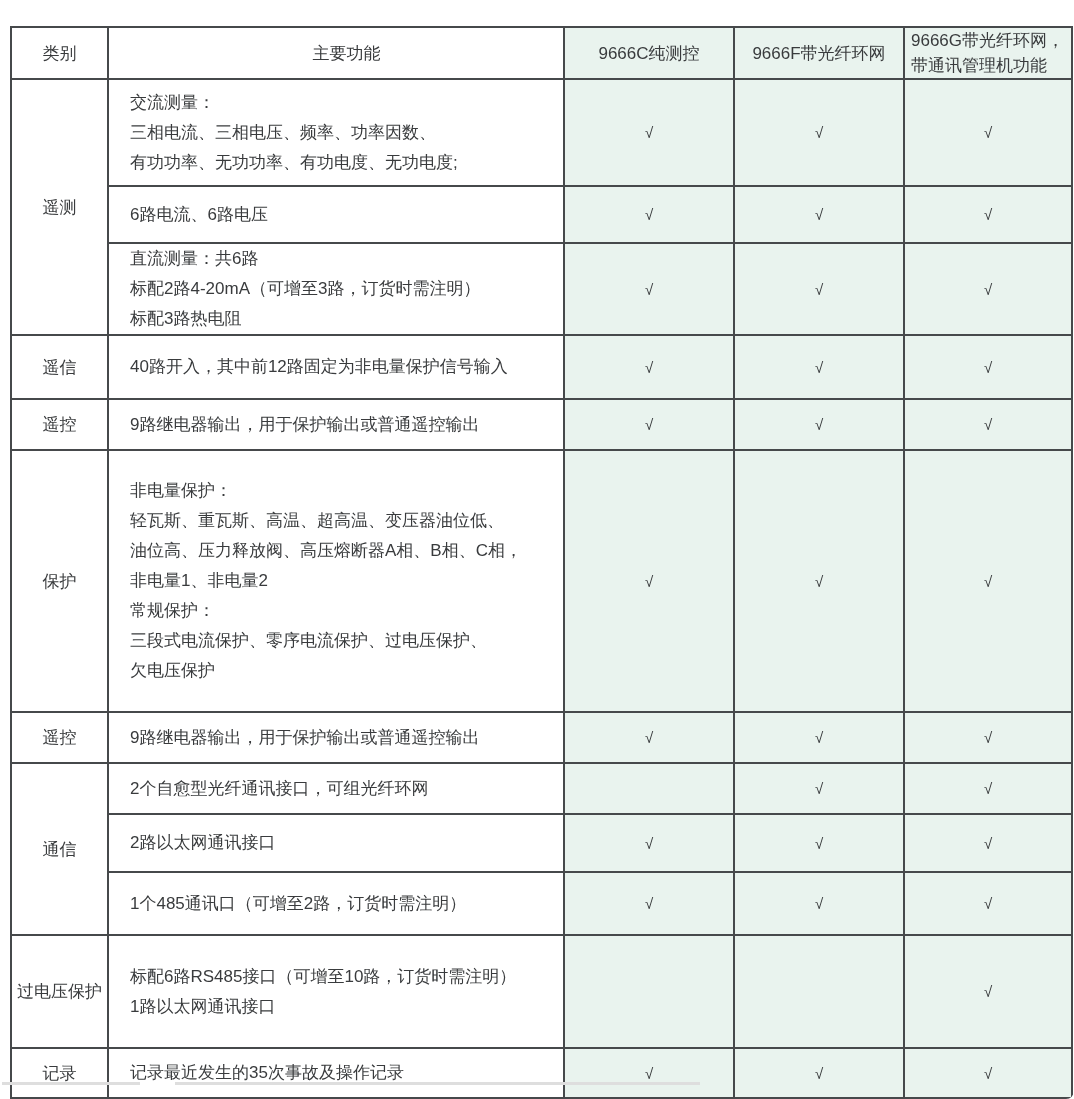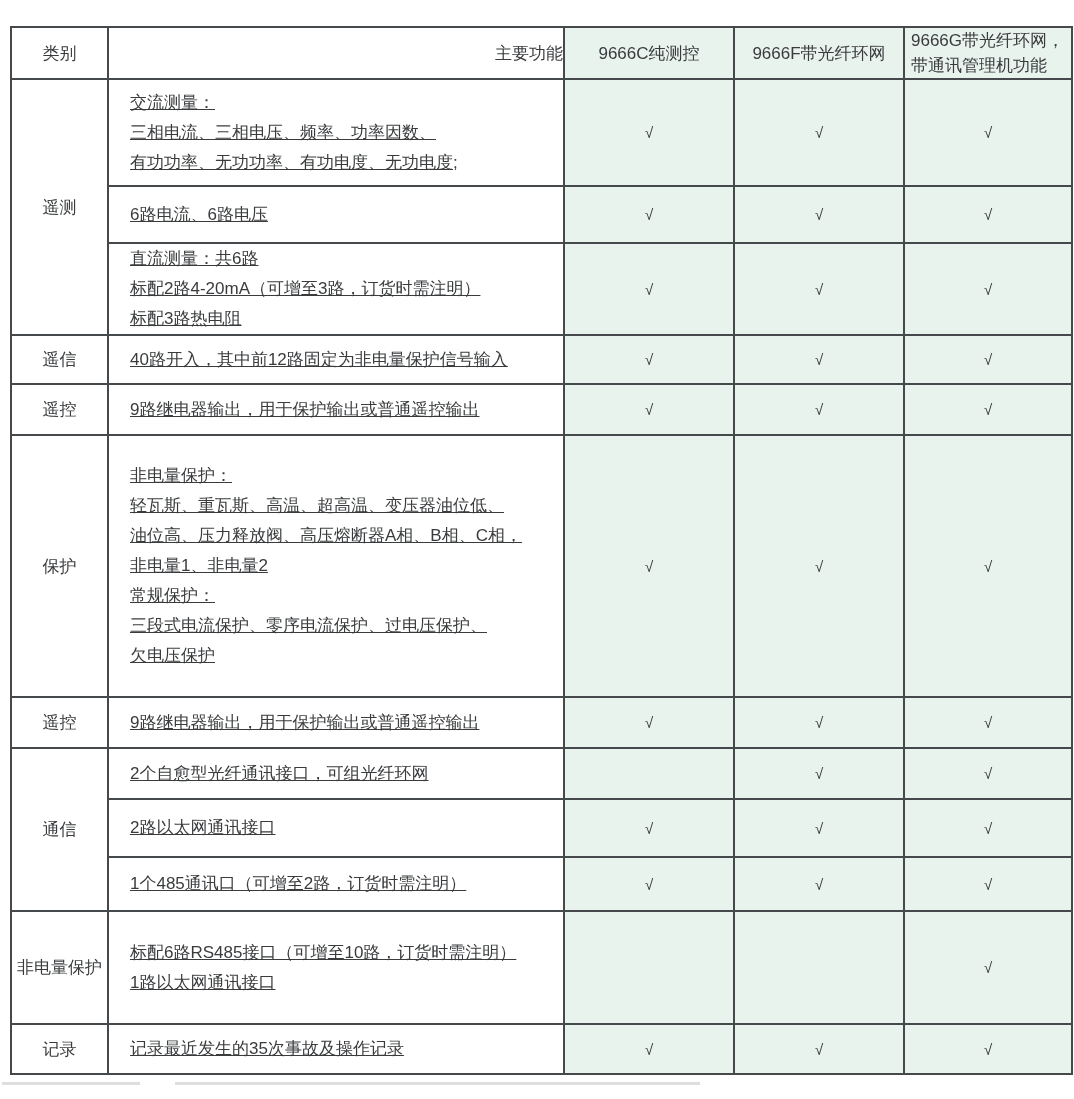--- a/index.html
+++ b/index.html
@@ -35,25 +35,25 @@
   .spec-table th, .spec-table td {
     border: 2px solid var(--border);
     font-size: 17px;
     font-weight: 400;
     vertical-align: middle;
     color: var(--text);
     padding: 0;
   }
   .spec-table thead tr { height: 49px; }
   th.hd-center { text-align: center; }
-  th.hd-left   { text-align: right; padding-left: 21px; }
+  th.hd-left   { text-align: center; padding-left: 21px; }
   th.hd-wrap   { text-align: left; padding-left: 6px; padding-right: 2px; line-height: 25px; }
   .green-bg    { background: var(--green); }
   td.cat-cell  { text-align: center; background: #ffffff; }
-  td.feat-cell { text-align: left; padding: 0 8px 0 21px; line-height: 30px; background: #ffffff; text-decoration: underline; }
+  td.feat-cell { text-align: left; padding: 0 8px 0 21px; line-height: 30px; background: #ffffff; }
   td.chk-cell  { text-align: center; font-size: 15px; }
   .feat-line   { white-space: nowrap; }
   .shadow-line {
     position: absolute;
     top: 1082px;
     height: 3px;
     background: var(--shadow);
   }
   .shadow-a { left: 2px;   width: 138px; }
   .shadow-b { left: 175px; width: 525px; }
@@ -106,21 +106,21 @@
         <tr style="height: 88px;">
           <td class="feat-cell">
             <div class="feat-line">直流测量：共6路</div>
             <div class="feat-line">标配2路4-20mA（可增至3路，订货时需注明）</div>
             <div class="feat-line">标配3路热电阻</div>
           </td>
           <td class="chk-cell green-bg"><span>√</span></td>
           <td class="chk-cell green-bg"><span>√</span></td>
           <td class="chk-cell green-bg"><span>√</span></td>
         </tr>
-        <tr style="height: 49px;">
+        <tr style="height: 64px;">
           <td class="cat-cell" rowspan="1">遥信</td>
           <td class="feat-cell">
             <div class="feat-line">40路开入，其中前12路固定为非电量保护信号输入</div>
           </td>
           <td class="chk-cell green-bg"><span>√</span></td>
           <td class="chk-cell green-bg"><span>√</span></td>
           <td class="chk-cell green-bg"><span>√</span></td>
         </tr>
         <tr style="height: 51px;">
           <td class="cat-cell" rowspan="1">遥控</td>
@@ -165,30 +165,30 @@
           <td class="chk-cell green-bg"><span>√</span></td>
         </tr>
         <tr style="height: 58px;">
           <td class="feat-cell">
             <div class="feat-line">2路以太网通讯接口</div>
           </td>
           <td class="chk-cell green-bg"><span>√</span></td>
           <td class="chk-cell green-bg"><span>√</span></td>
           <td class="chk-cell green-bg"><span>√</span></td>
         </tr>
-        <tr style="height: 54px;">
+        <tr style="height: 63px;">
           <td class="feat-cell">
             <div class="feat-line">1个485通讯口（可增至2路，订货时需注明）</div>
           </td>
           <td class="chk-cell green-bg"><span>√</span></td>
           <td class="chk-cell green-bg"><span>√</span></td>
           <td class="chk-cell green-bg"><span>√</span></td>
         </tr>
         <tr style="height: 113px;">
-          <td class="cat-cell" rowspan="1">非电量保护</td>
+          <td class="cat-cell" rowspan="1">过电压保护</td>
           <td class="feat-cell">
             <div class="feat-line">标配6路RS485接口（可增至10路，订货时需注明）</div>
             <div class="feat-line">1路以太网通讯接口</div>
           </td>
           <td class="chk-cell green-bg"></td>
           <td class="chk-cell green-bg"></td>
           <td class="chk-cell green-bg"><span>√</span></td>
         </tr>
         <tr style="height: 50px;">
           <td class="cat-cell" rowspan="1">记录</td>

